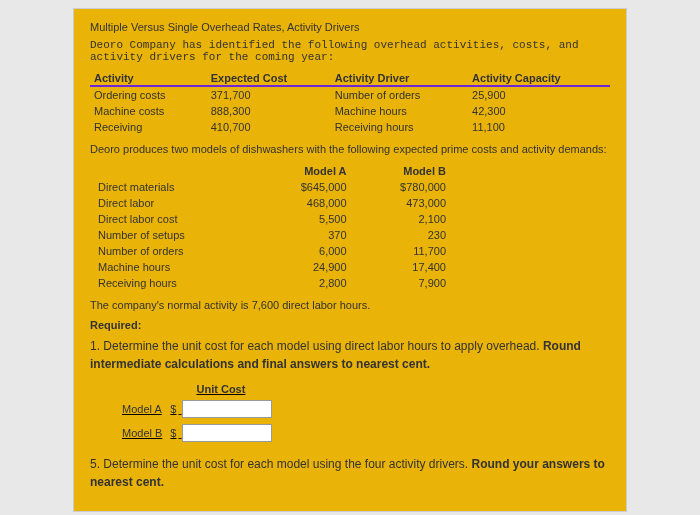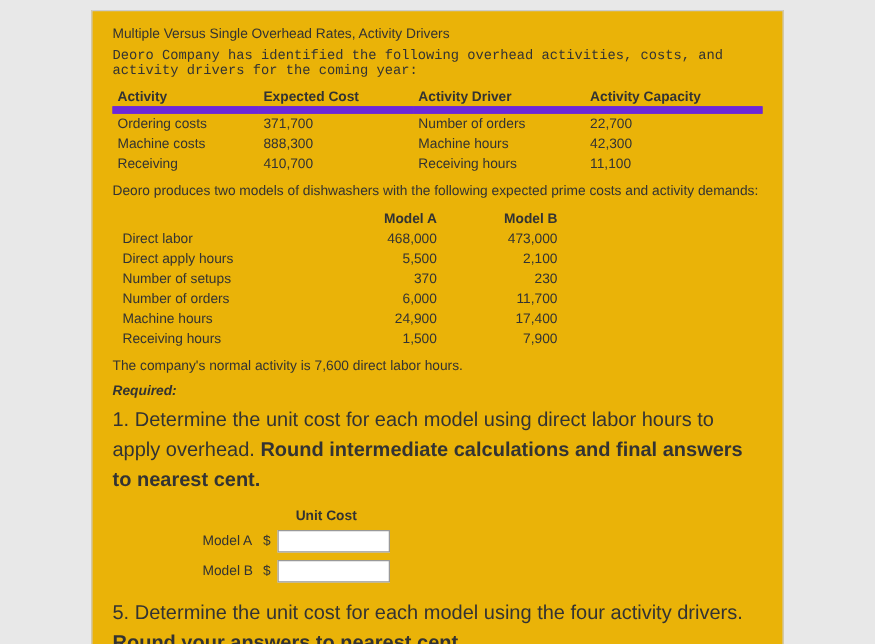--- a/index.html
+++ b/index.html
@@ -40,21 +40,21 @@
       width: 100%;
       border-collapse: collapse;
       margin-bottom: 8px;
     }
     table.overhead th {
       font-size: 11px;
       font-weight: bold;
       color: #333;
       text-align: left;
       padding: 1px 4px;
-      border-bottom: 6px solid #6d28d9;
+      border-bottom: 2px solid #6d28d9;
     }
     table.overhead td {
       font-size: 11px;
       color: #333;
       padding: 2px 4px;
     }
     .section-text {
       font-size: 11px;
       color: #333;
       margin-bottom: 8px;
@@ -86,35 +86,35 @@
     .normal-activity {
       font-size: 11px;
       color: #333;
       margin-bottom: 8px;
     }
     .required-label {
       font-size: 11px;
       font-weight: bold;
       color: #333;
       margin-bottom: 6px;
-      font-style: italic;
     }
     .question {
-      font-size: 16px;
+      font-size: 12px;
       color: #333;
       margin-bottom: 8px;
       line-height: 1.5;
     }
     .question strong {
       font-weight: bold;
     }
     table.answer {
       border-collapse: collapse;
       margin-bottom: 10px;
-      margin-left: 68px;
+      margin-left: 28px;
+      text-decoration: underline;
     }
     table.answer th {
       font-size: 11px;
       font-weight: bold;
       color: #333;
       padding: 2px 8px;
       text-align: center;
     }
     table.answer td {
       font-size: 11px;
@@ -150,21 +150,21 @@
         <th>Expected Cost</th>
         <th>Activity Driver</th>
         <th>Activity Capacity</th>
       </tr>
     </thead>
     <tbody id="overhead-tbody">
         <tr>
       <td>Ordering costs</td>
       <td>371,700</td>
       <td>Number of orders</td>
-      <td>22,700</td>
+      <td>25,900</td>
     </tr>
         <tr>
       <td>Machine costs</td>
       <td>888,300</td>
       <td>Machine hours</td>
       <td>42,300</td>
     </tr>
         <tr>
       <td>Receiving</td>
       <td>410,700</td>
@@ -178,48 +178,53 @@
 
   <table class="models">
     <thead>
       <tr id="models-header-row">
       <th></th>
           <th>Model A</th>
           <th>Model B</th>
         </tr>
     </thead>
     <tbody id="models-tbody">
+    <tr>
+      <td>Direct materials</td>
+      <td>$645,000</td>
+      <td>$780,000</td>
+    </tr>
         <tr>
       <td>Direct labor</td>
       <td>468,000</td>
       <td>473,000</td>
     </tr>
         <tr>
-      <td>Direct apply hours</td>
+      <td>Direct labor cost</td>
       <td>5,500</td>
       <td>2,100</td>
     </tr>
         <tr>
       <td>Number of setups</td>
       <td>370</td>
       <td>230</td>
     </tr>
         <tr>
       <td>Number of orders</td>
       <td>6,000</td>
       <td>11,700</td>
     </tr>
         <tr>
       <td>Machine hours</td>
       <td>24,900</td>
       <td>17,400</td>
     </tr>
         <tr>
       <td>Receiving hours</td>
-      <td>1,500</td>
+      <td>2,800</td>
       <td>7,900</td>
     </tr>
       </tbody>
   </table>
 
   <div class="normal-activity">The company's normal activity is 7,600 direct labor hours.</div>
 
   <div class="required-label">Required:</div>
 
   <div class="question">

